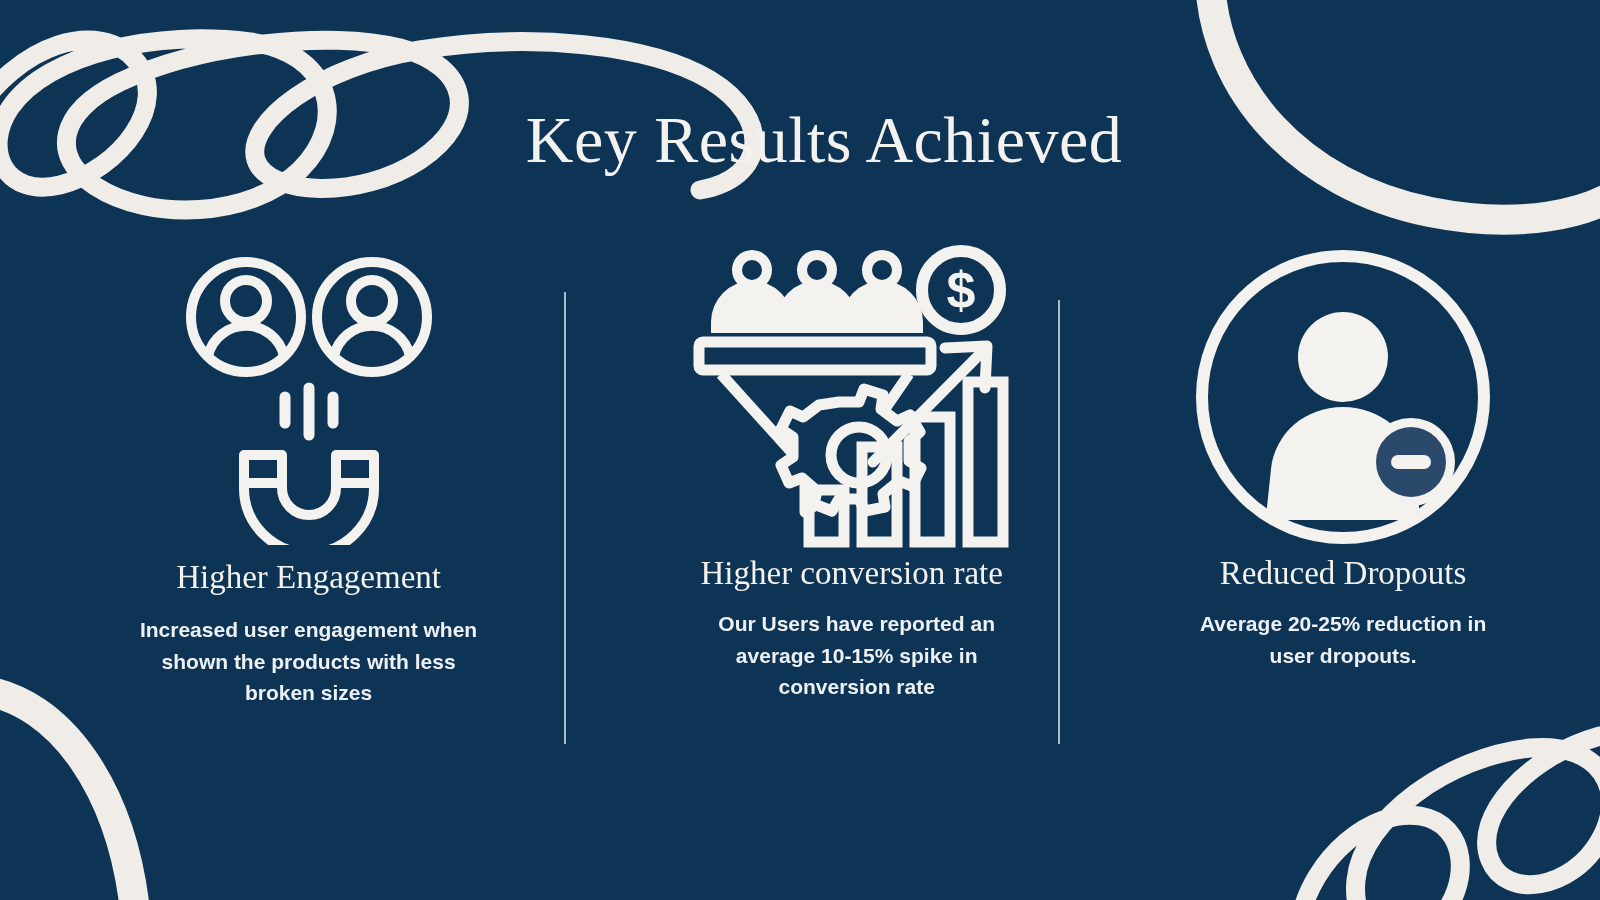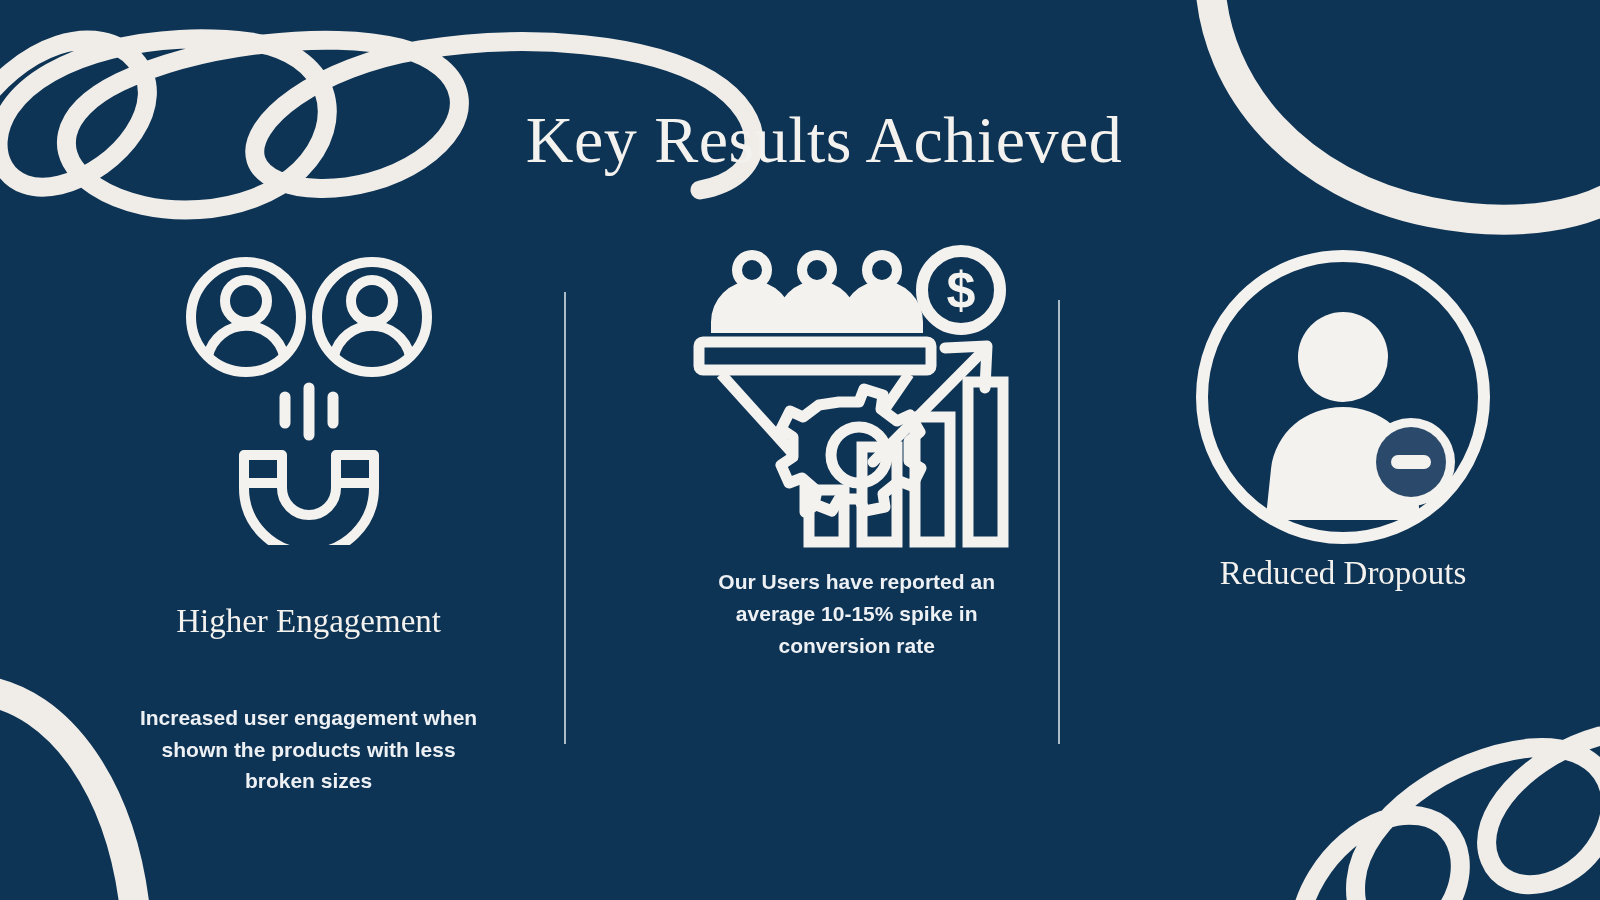--- a/index.html
+++ b/index.html
@@ -51,21 +51,21 @@
     flex-direction: row;
     align-items: flex-start;
   }
   .col {
     position: relative;
     box-sizing: border-box;
     display: flex;
     flex-direction: column;
     align-items: center;
   }
-  .col-1 { width: 652px; padding: 0 36px; gap: 44px; }
+  .col-1 { width: 652px; padding: 0 36px; }
   .col-2 { width: 494px; padding: 0 40px; }
   .col-3 { width: 540px; padding: 0 52px; }
 
   .icon-box {
     height: 300px;
     display: flex;
     align-items: center;
     justify-content: center;
   }
   .col-1 .icon-box { height: 300px; }
@@ -232,20 +232,21 @@
           </g>
 
           <g fill="none" stroke="#f4f2ee" stroke-width="11">
             <rect x="122" y="248" width="35" height="52"></rect>
             <rect x="175" y="205" width="35" height="95"></rect>
             <rect x="228" y="175" width="35" height="125"></rect>
             <rect x="281" y="140" width="35" height="160"></rect>
           </g>
         </svg>
       </div>
+      <div class="col-heading">Higher conversion rate</div>
       <div class="col-body">Our Users have reported an average 10-15% spike in conversion rate</div>
     </div>
 
     <div class="col col-3">
       <div class="icon-box">
         <svg class="icon-svg" width="300" height="300" viewBox="0 0 300 300" xmlns="http://www.w3.org/2000/svg">
           <circle cx="150" cy="150" r="141" fill="none" stroke="#f4f2ee" stroke-width="12"></circle>
           <g fill="#f4f2ee">
             <circle cx="150" cy="110" r="45"></circle>
             <path d="M 150 160
@@ -258,16 +259,17 @@
                      c 4 -36 34 -62 72 -62 Z"></path>
           </g>
           <g>
             <circle cx="218" cy="215" r="44" fill="#f4f2ee"></circle>
             <circle cx="218" cy="215" r="35" fill="#2b4a6b"></circle>
             <rect x="198" y="208" width="40" height="14" rx="7" fill="#f4f2ee"></rect>
           </g>
         </svg>
       </div>
       <div class="col-heading">Reduced Dropouts</div>
+      <div class="col-body">Average 20-25% reduction in user dropouts.</div>
     </div>
 
   </div>
 </div>
 
 </body></html>

